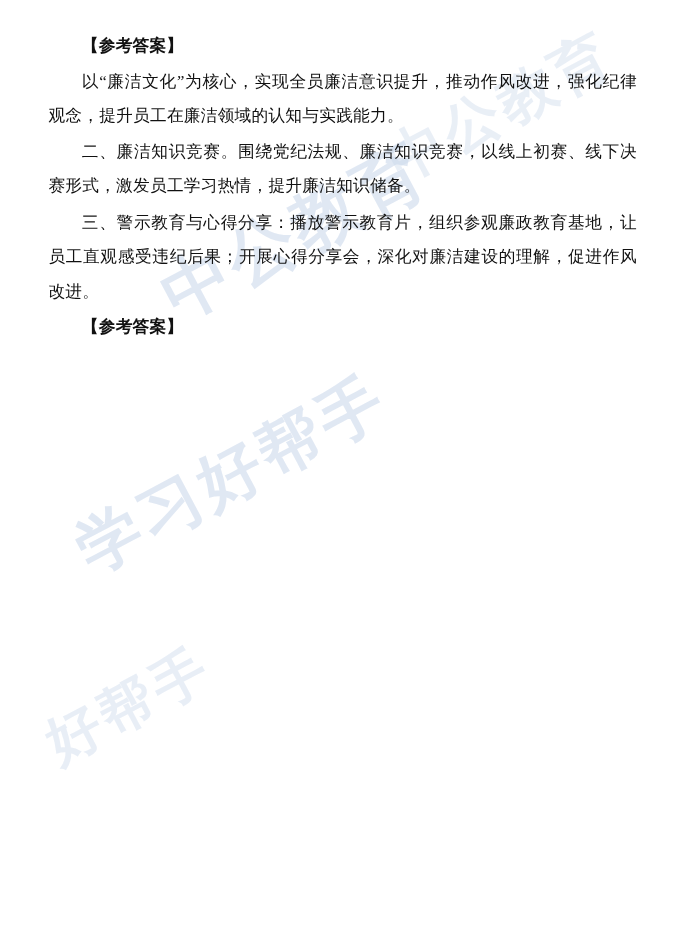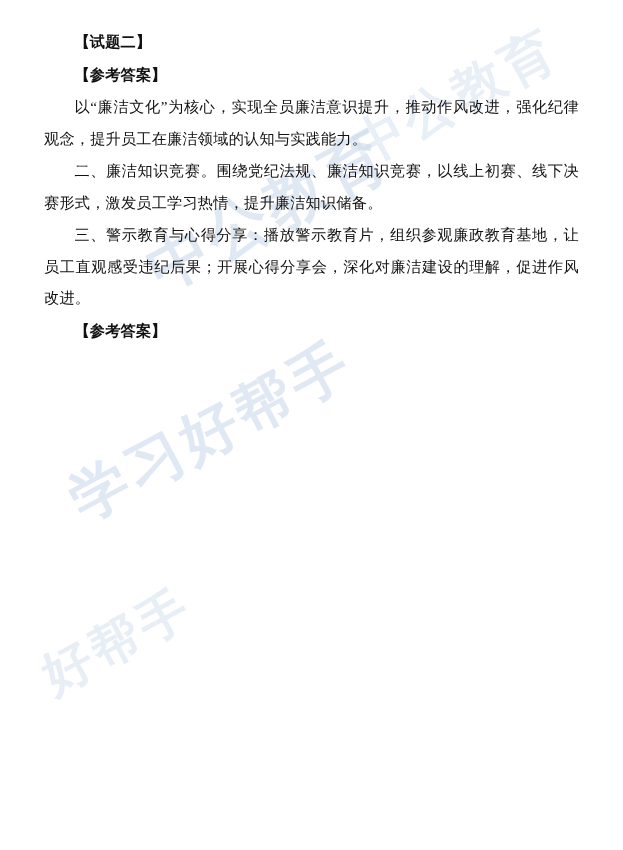--- a/index.html
+++ b/index.html
@@ -87,21 +87,20 @@
 <div class="page">
 
   <div class="watermark-layer">
     <div class="wm wm-a">中公教育</div>
     <div class="wm wm-b">学习好帮手</div>
     <div class="wm wm-c">中公教育</div>
     <div class="wm wm-d">好帮手</div>
   </div>
 
   <div class="content">
-    <p class="head">【试题二】</p>
     <p class="head">【参考答案】</p>
     <p class="indent">以“廉洁文化”为核心，实现全员廉洁意识提升，推动作风改进，强化纪律观念，提升员工在廉洁领域的认知与实践能力。</p>
     <p class="indent">二、廉洁知识竞赛。围绕党纪法规、廉洁知识竞赛，以线上初赛、线下决赛形式，激发员工学习热情，提升廉洁知识储备。</p>
     <p class="indent">三、警示教育与心得分享：播放警示教育片，组织参观廉政教育基地，让员工直观感受违纪后果；开展心得分享会，深化对廉洁建设的理解，促进作风改进。</p>
     <p class="head">【参考答案】</p>
 
   </div>
 
 </div>
 

